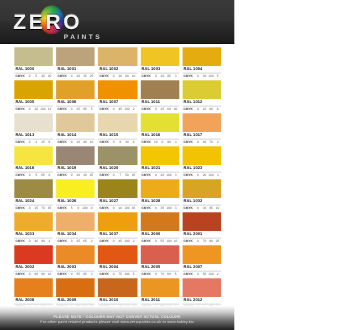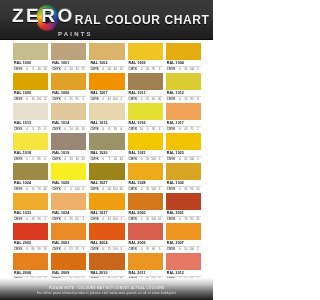--- a/index.html
+++ b/index.html
@@ -18,21 +18,21 @@
     background:linear-gradient(to bottom,#3a3a3a 0%,#343434 42%,#2a2a2a 58%,#1b1b1b 100%);
     display:flex;align-items:center;
     overflow:hidden;
   }
   .header:after{
     content:"";position:absolute;left:0;right:0;bottom:0;height:1px;background:#0c0c0c;
   }
   .logo{
     position:relative;
     margin-left:12px;
-    display:flex;align-items:flex-start;
+    display:flex;align-items:center;
     height:28px;
   }
   .logo-mark{
     position:absolute;
     left:24px;top:-1px;
     width:22px;height:26px;
     border-radius:50%;
     background:
       conic-gradient(from 200deg,
         #e8322a 0deg,#f07d1e 40deg,#f5d020 80deg,
@@ -136,21 +136,20 @@
 <body>
 
 <div class="page">
 
   <div class="header">
     <div class="logo">
       <span class="logo-word">ZERO</span>
       <span class="logo-mark"></span>
       <span class="logo-sub">PAINTS</span>
     </div>
-    <div class="header-title">RAL COLOUR CHART</div>
   </div>
 
   <div class="chart" id="chart">
       <div class="row">
         <div class="cell">
           <span class="swatch" style="background: rgb(197, 189, 142);"></span>
           <div class="cell-code">RAL 1000</div>
           <div class="cell-cmyk">
             <span class="cmyk-tag">CMYK</span>
             <span class="cmyk-v">0</span>

